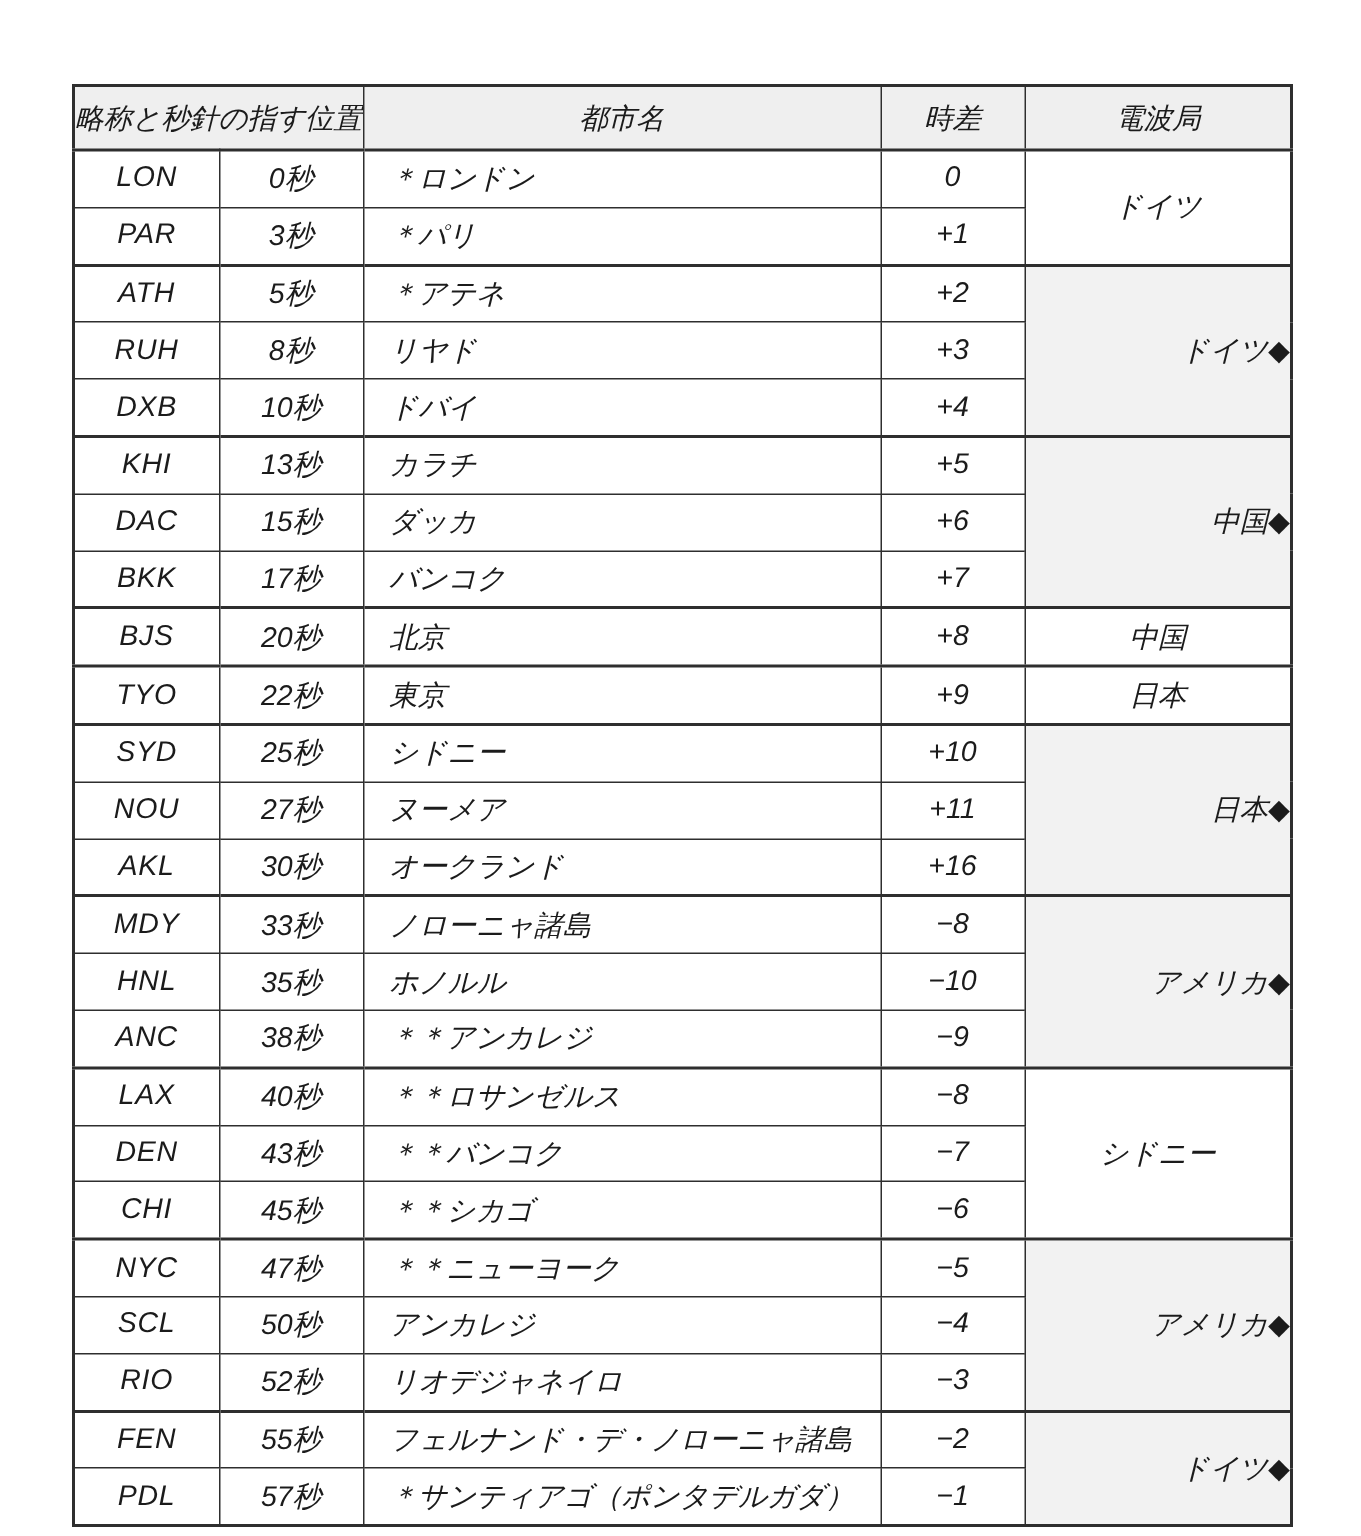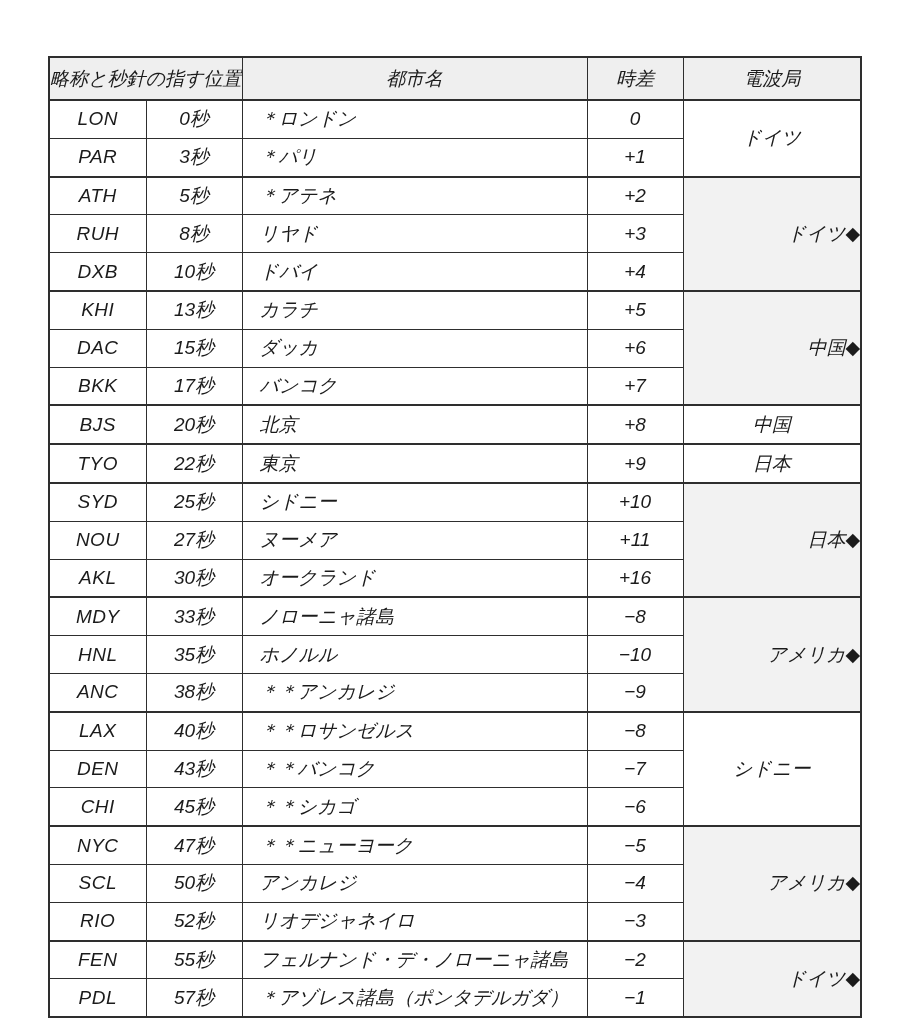--- a/index.html
+++ b/index.html
@@ -239,18 +239,18 @@
         <tr class="group-start">
           <td class="col-abbr">FEN</td>
           <td class="col-seconds">55秒</td>
           <td class="col-city">フェルナンド・デ・ノローニャ諸島</td>
           <td class="col-offset">−2</td>
           <td class="station-cell shaded" rowspan="2">ドイツ◆</td>
         </tr>
         <tr>
           <td class="col-abbr">PDL</td>
           <td class="col-seconds">57秒</td>
-          <td class="col-city">＊アゾレス諸島（ポンタデルガダ）</td>
+          <td class="col-city">＊サンティアゴ（ポンタデルガダ）</td>
           <td class="col-offset">−1</td>
         </tr>
       </tbody>
   </table>
 </div>
 
 </body></html>

